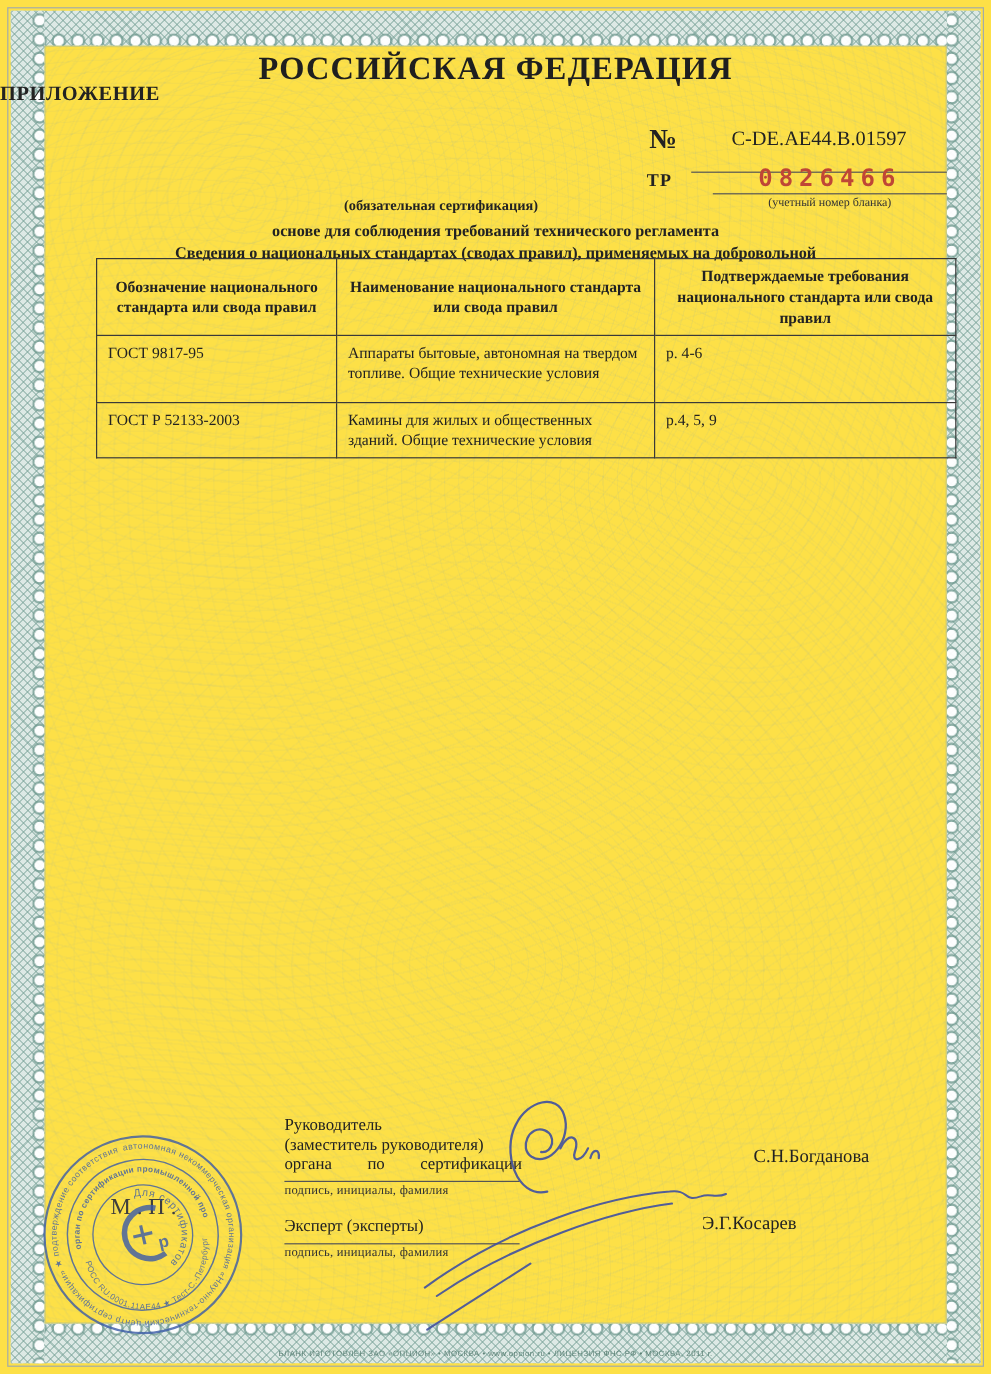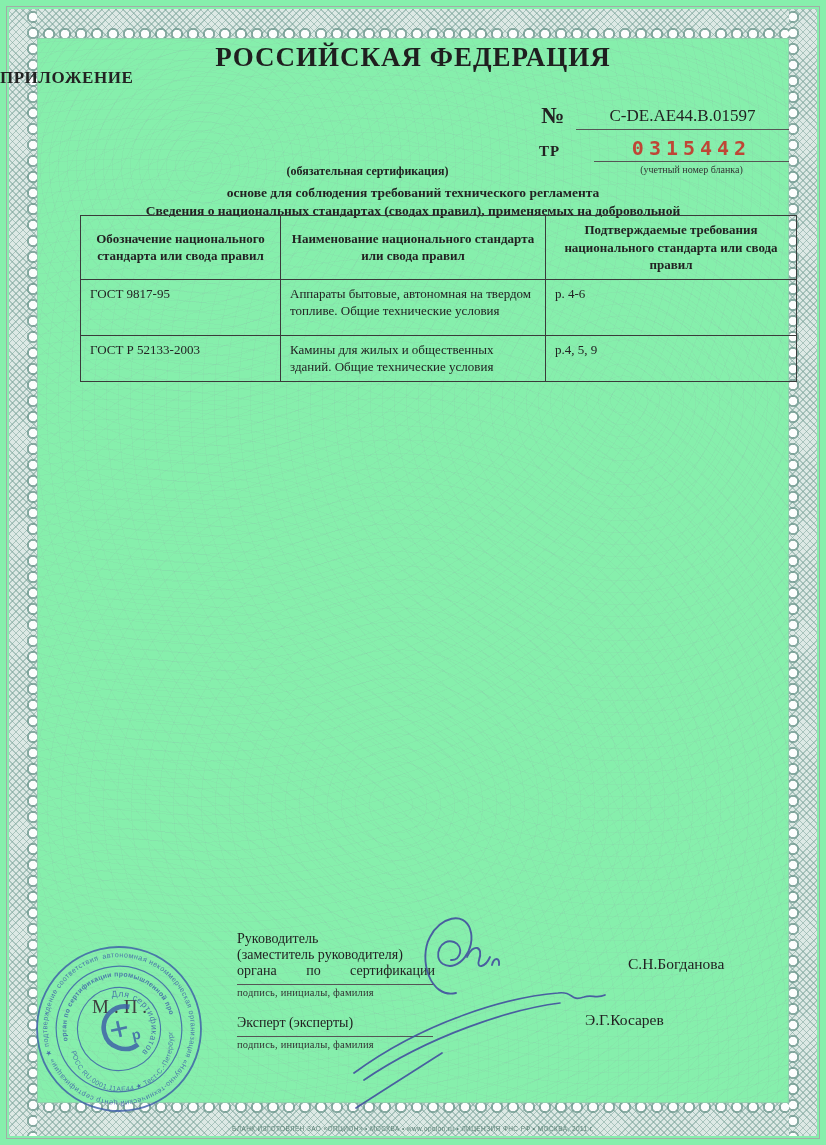--- a/index.html
+++ b/index.html
@@ -1,18 +1,18 @@
 <!DOCTYPE html>
 <html><head>
 <meta charset="utf-8">
 <style>
   html,body{margin:0;padding:0;background:#ffffff;}
   .page{
     position:relative;width:826px;height:1145px;overflow:hidden;
-    background:#86efac;
+    background:#fde047;
     font-family:"Liberation Serif","DejaVu Serif",serif;
     color:#222;
   }
   
   .frame-line{position:absolute;inset:6px;border:1px solid #a3aca8;pointer-events:none;}
   .band{position:absolute;background-color:#dde9e5;
     background-image:
       repeating-linear-gradient(45deg, rgba(118,160,150,.5) 0 1.2px, transparent 1.2px 5px),
       repeating-linear-gradient(-45deg, rgba(118,160,150,.5) 0 1.2px, transparent 1.2px 5px);
   }
@@ -47,21 +47,21 @@
       repeating-radial-gradient(circle at 48% 72%, rgba(140,170,163,.09) 0 1px, transparent 1px 14px),
       repeating-radial-gradient(circle at 12% 96%, rgba(130,150,160,.07) 0 1px, transparent 1px 10px);
   }
   
   .abs{position:absolute;}
   .title{left:0;right:0;top:42px;text-align:center;font-size:27px;font-weight:bold;letter-spacing:1px;color:#1f1f1f;}
   .subtitle{left:0;right:0;top:68px;text-align:left;font-size:17px;font-weight:bold;letter-spacing:.5px;}
   .cert-label{left:163px;top:103px;font-size:23px;font-weight:bold;letter-spacing:.3px;}
   .num-sign{left:541px;top:103px;font-size:23px;font-weight:bold;}
   .cert-number{left:576px;top:106px;width:213px;text-align:center;font-size:17px;
-    border-bottom:1.4px solid #555;padding-bottom:3px;}
+    border-bottom:1.4px solid #555;padding-bottom:17px;}
   .cert-type{left:240px;top:132px;width:255px;text-align:center;font-size:12px;font-weight:bold;margin-top:32px;}
   .tr-label{left:539px;top:143px;font-size:15px;font-weight:bold;letter-spacing:1px;}
   .blank-number{left:594px;top:136px;width:195px;text-align:center;font-size:20px;font-weight:bold;
     font-family:"DejaVu Sans Mono",monospace;letter-spacing:5px;color:#bf4636;
     border-bottom:1.4px solid #555;padding-bottom:1px;}
   .blank-note{left:594px;top:164px;width:195px;text-align:center;font-size:10px;color:#333;}
   .intro{left:80px;top:184px;width:666px;text-align:center;font-size:13.5px;font-weight:bold;line-height:1.3;}
   
   table.std{position:absolute;left:63px;top:215px;width:716px;border-collapse:collapse;
     font-size:13px;table-layout:fixed;background:transparent;margin-left:17px;}
@@ -100,21 +100,21 @@
   <div class="band v left"></div>
   <div class="band v right"></div>
   <div class="watermark"></div>
 
   <div class="abs title">РОССИЙСКАЯ ФЕДЕРАЦИЯ</div>
   <div class="abs subtitle">ПРИЛОЖЕНИЕ</div>
   <div class="abs num-sign">№</div>
   <div class="abs cert-number">C-DE.AE44.B.01597</div>
   <div class="abs cert-type">(обязательная сертификация)</div>
   <div class="abs tr-label">ТР</div>
-  <div class="abs blank-number">0315442</div>
+  <div class="abs blank-number">0826466</div>
   <div class="abs blank-note">(учетный номер бланка)</div>
   <div class="abs intro">
     <div>основе для соблюдения требований технического регламента</div>
     <div>Сведения о национальных стандартах (сводах правил), применяемых на добровольной</div>
   </div>
 
   <table class="std">
     <colgroup>
         <col style="width:200px">
         <col style="width:265px">

